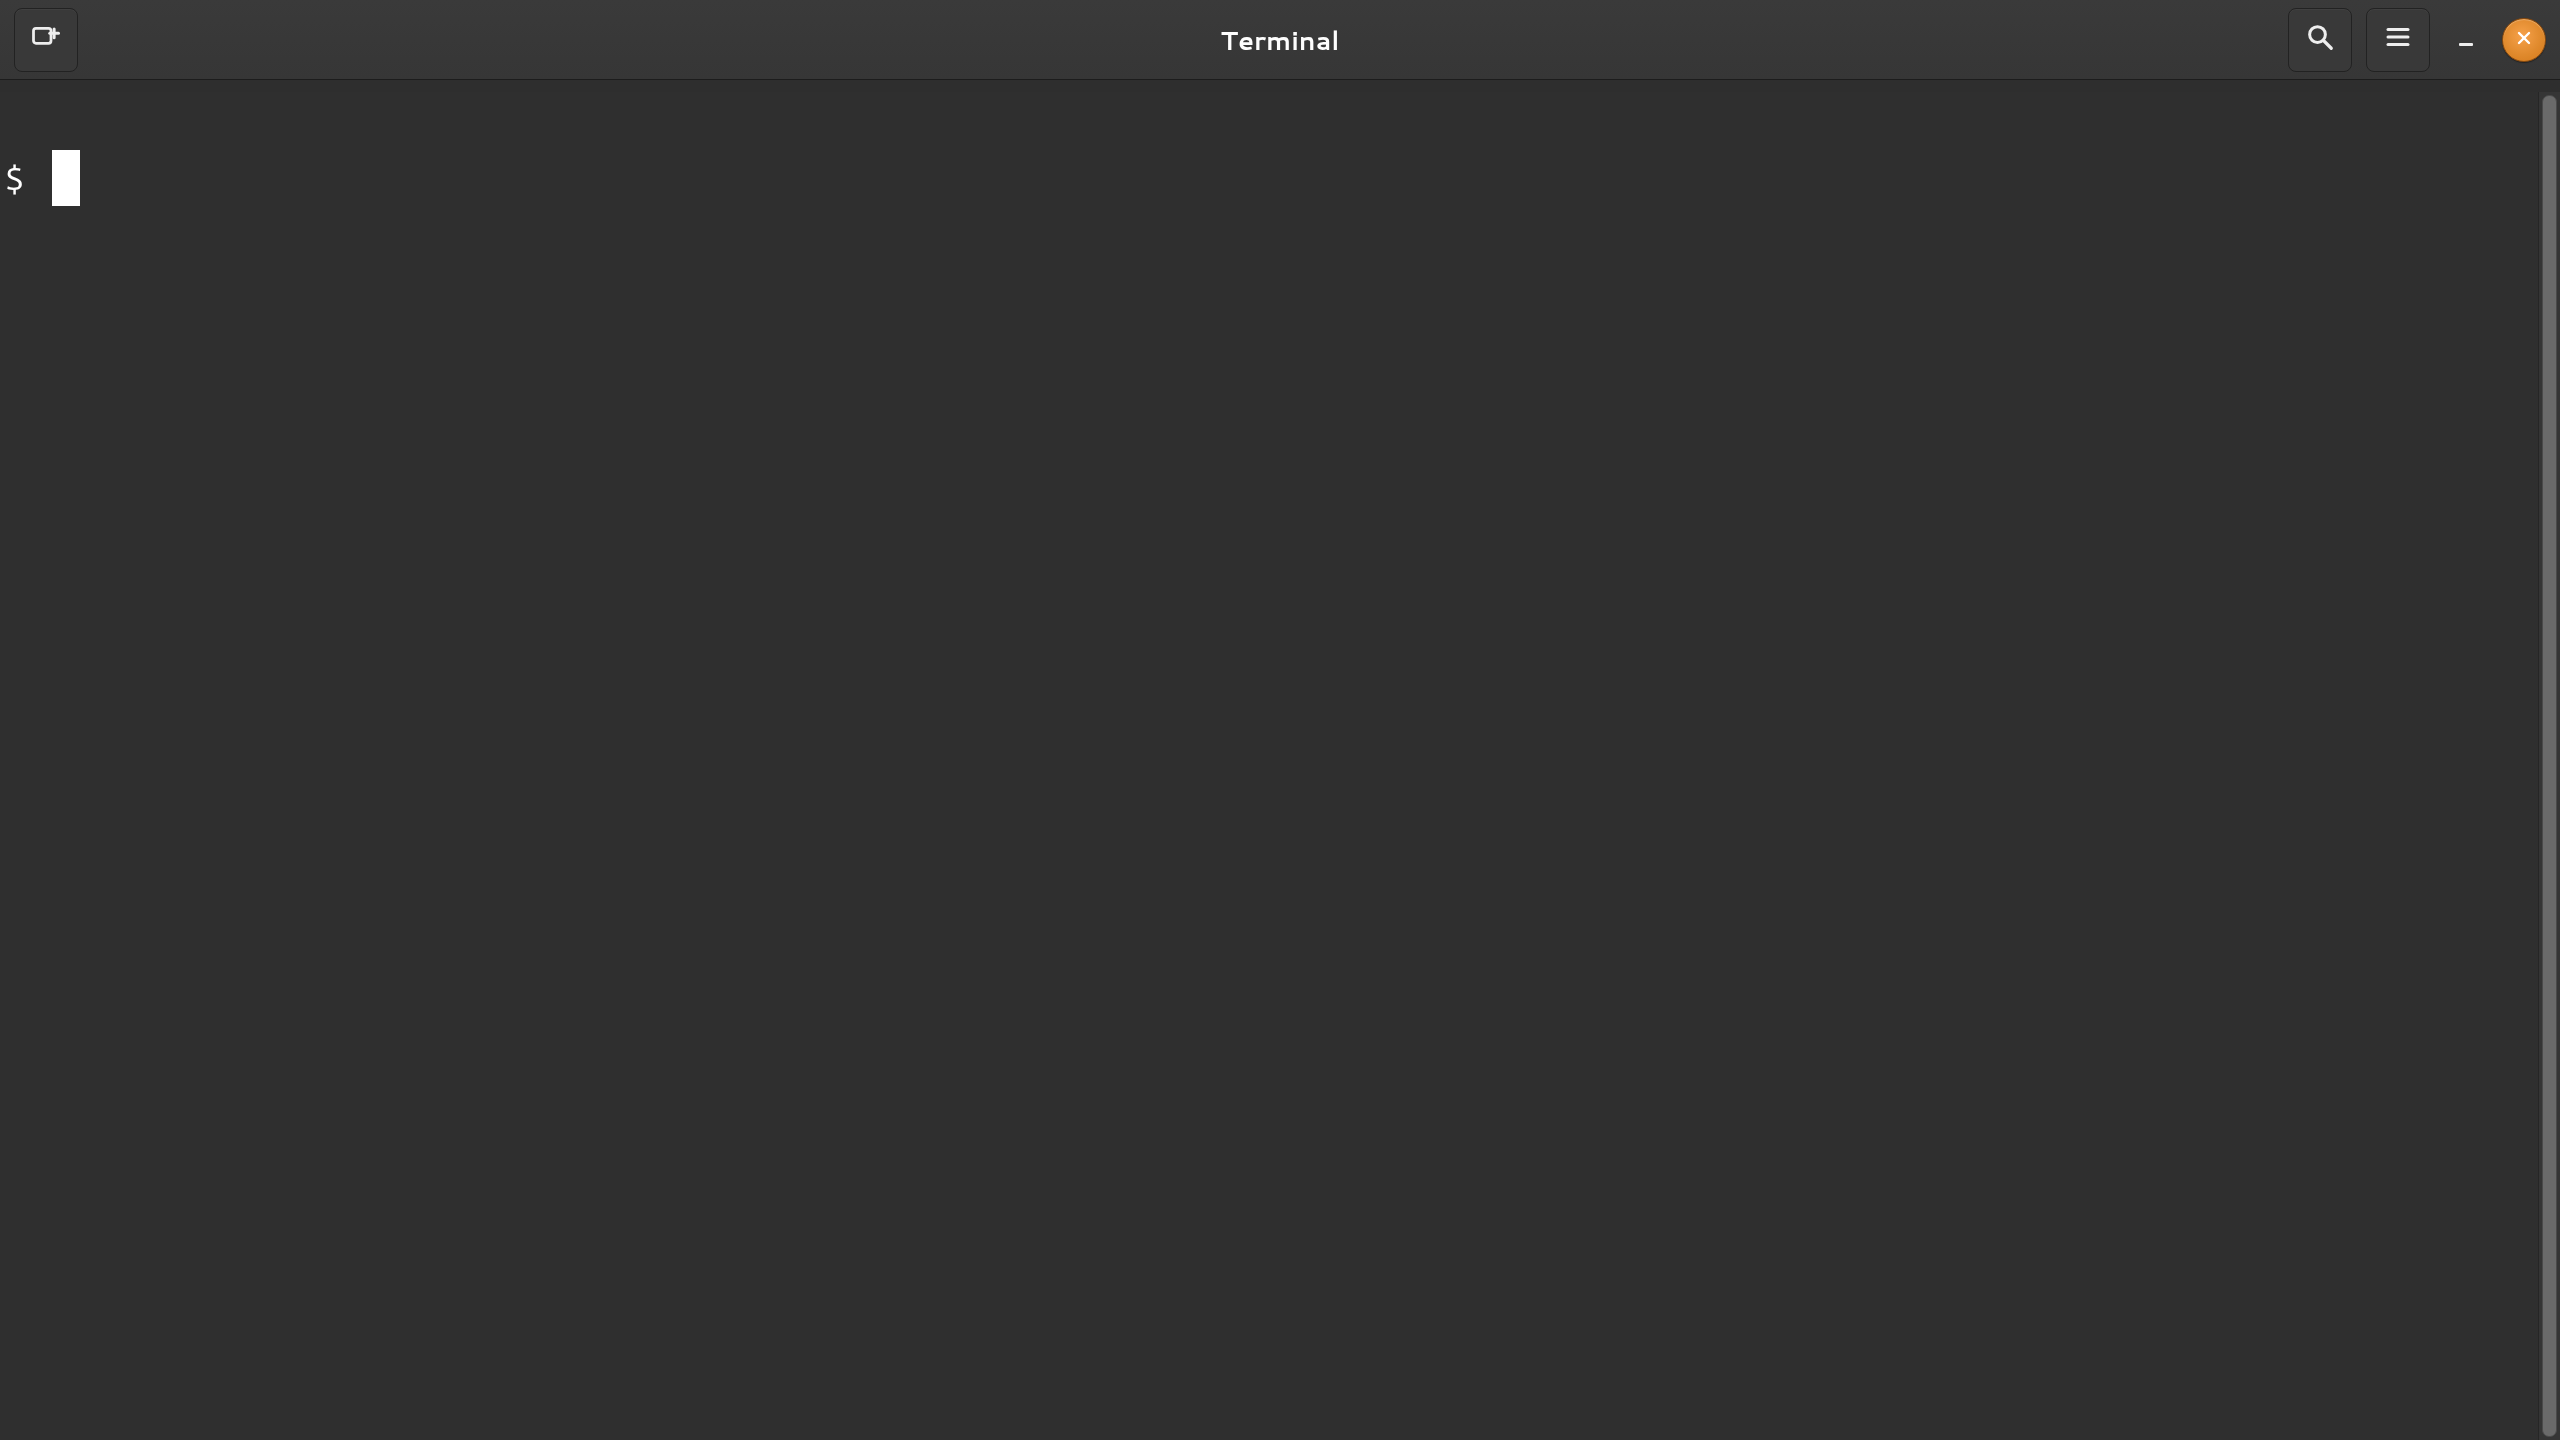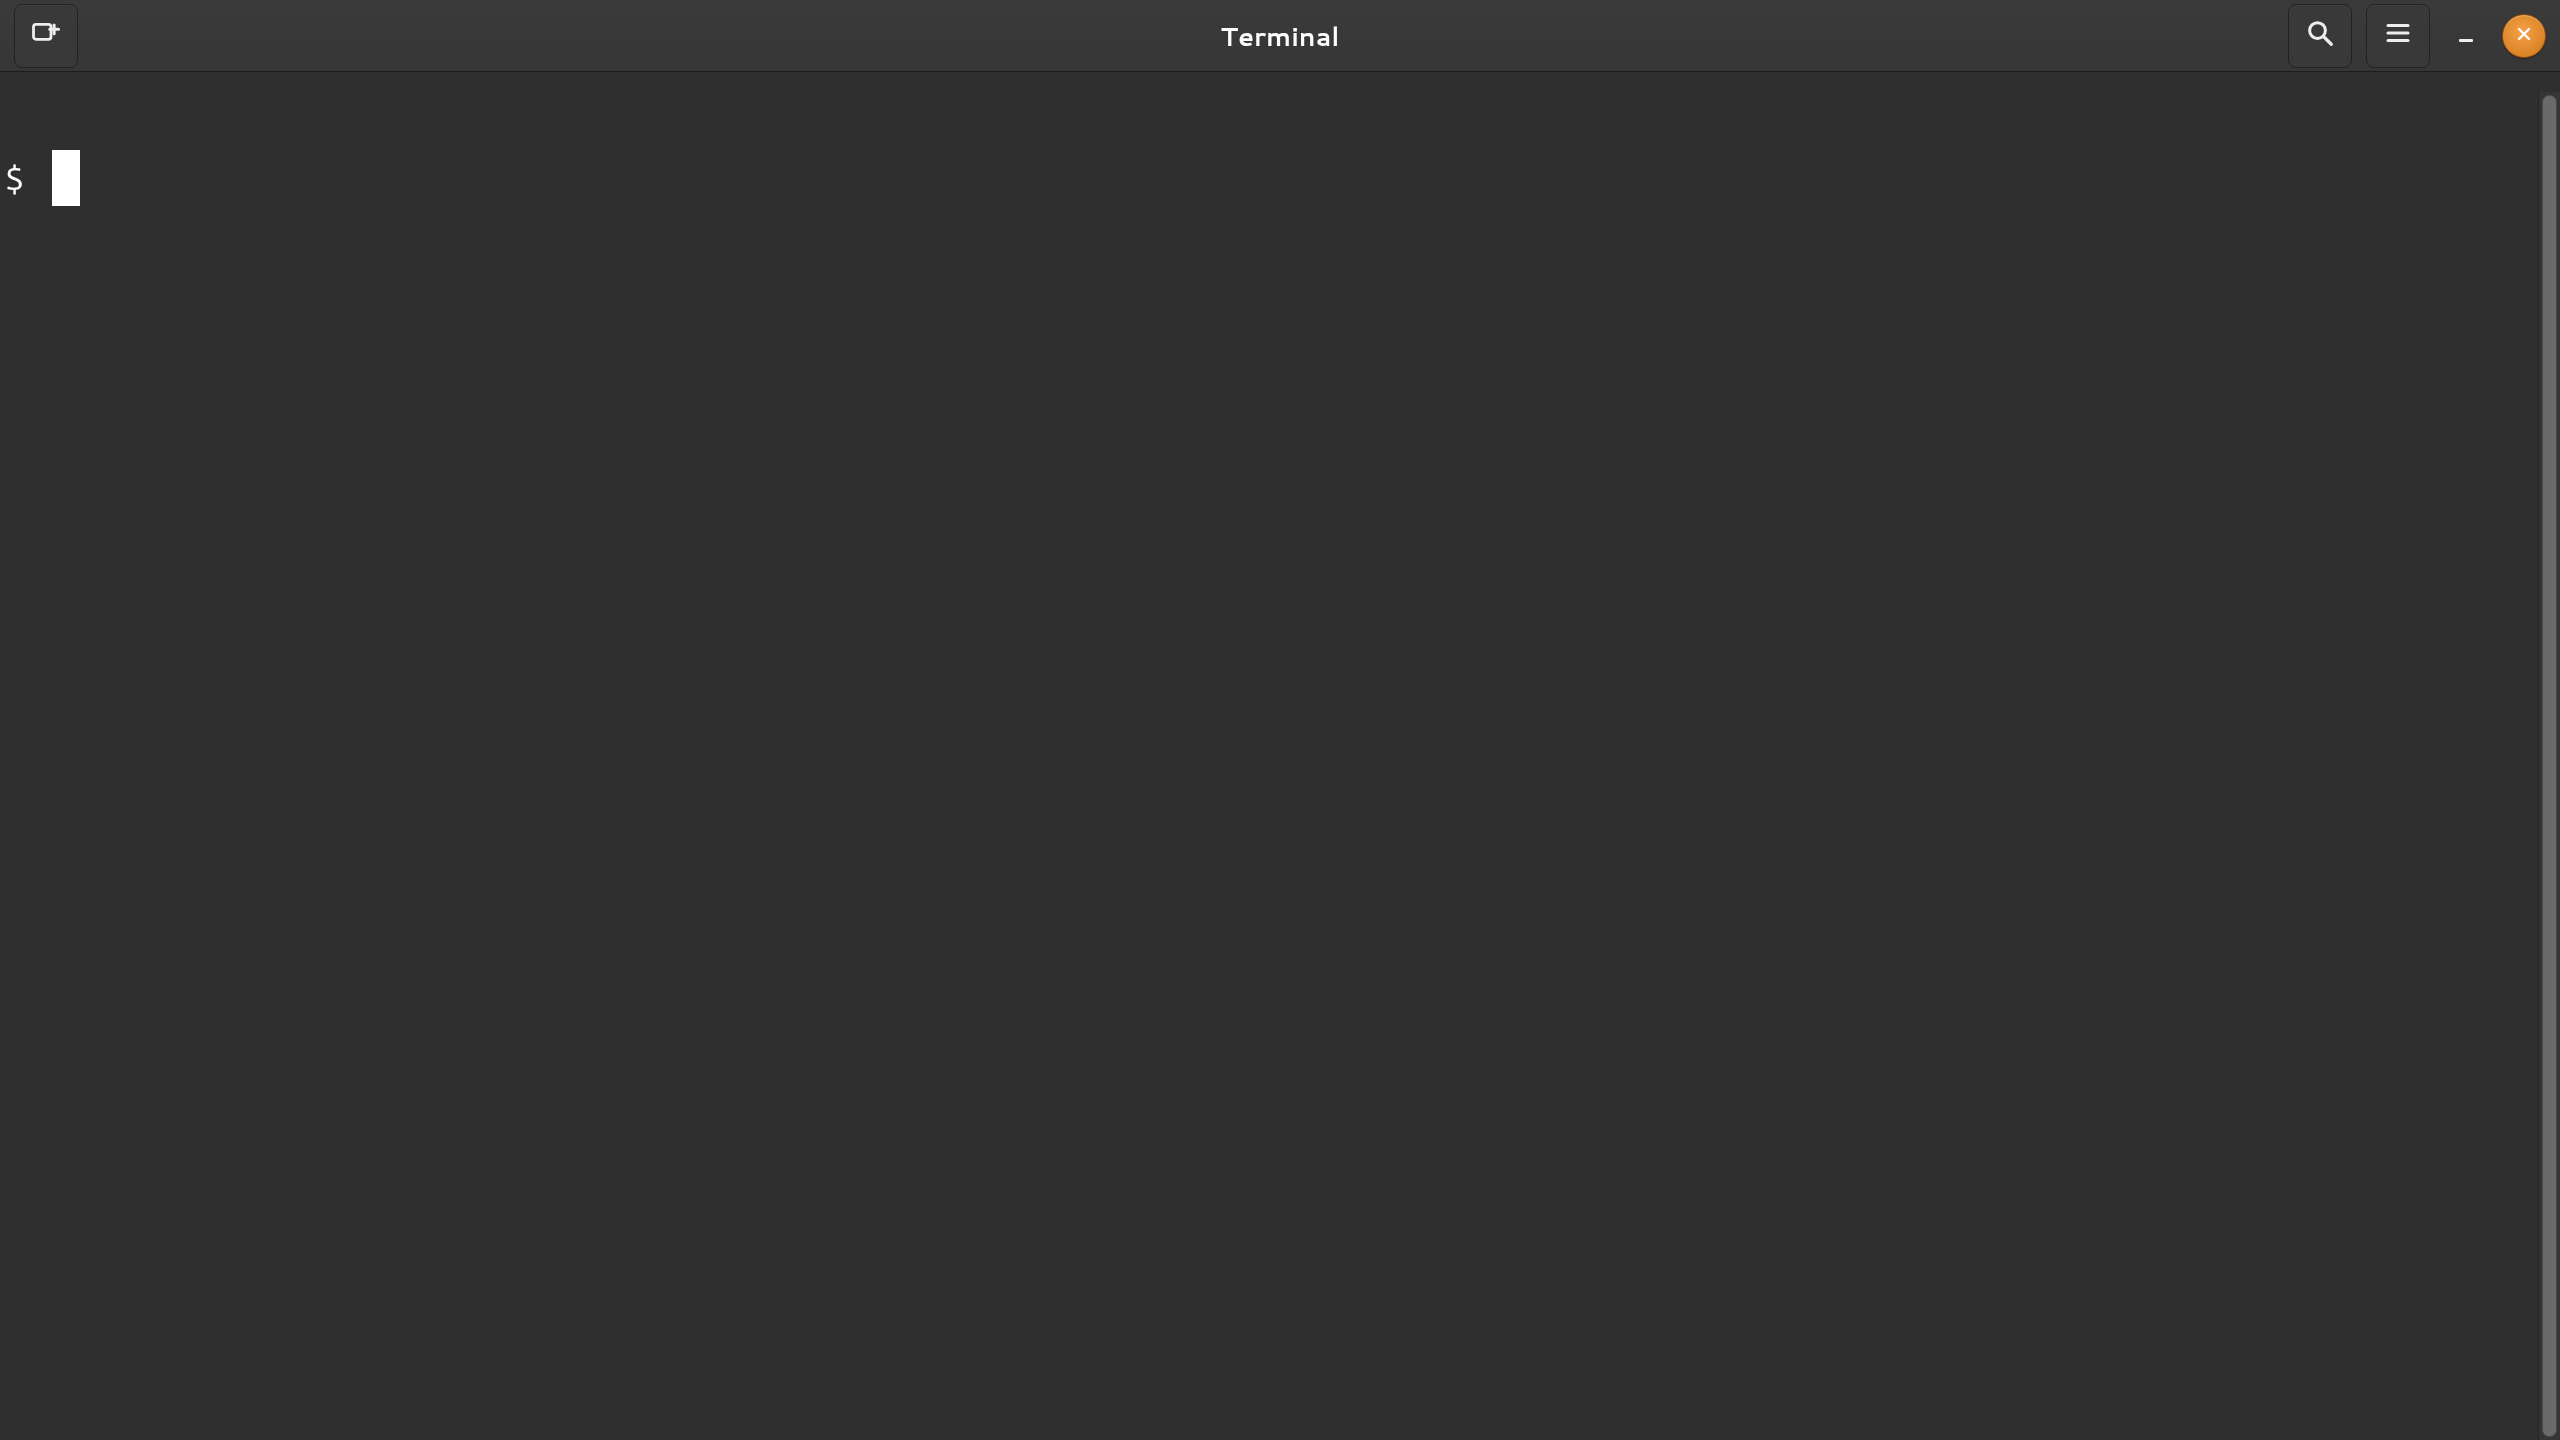--- a/index.html
+++ b/index.html
@@ -11,21 +11,21 @@
     body {
       width: 2560px;
       height: 1440px;
       background: #2e2e2e;
       font-family: "Cantarell", "Ubuntu", sans-serif;
       overflow: hidden;
       position: relative;
     }
 
     .titlebar {
-      height: 72px;
+      height: 80px;
       background: linear-gradient(to bottom, #3a3a3a 0%, #363636 100%);
       border-bottom: 1px solid #1c1c1c;
       display: flex;
       align-items: center;
       padding: 0 14px;
       position: relative;
     }
 
     .titlebar-left {
       display: flex;

